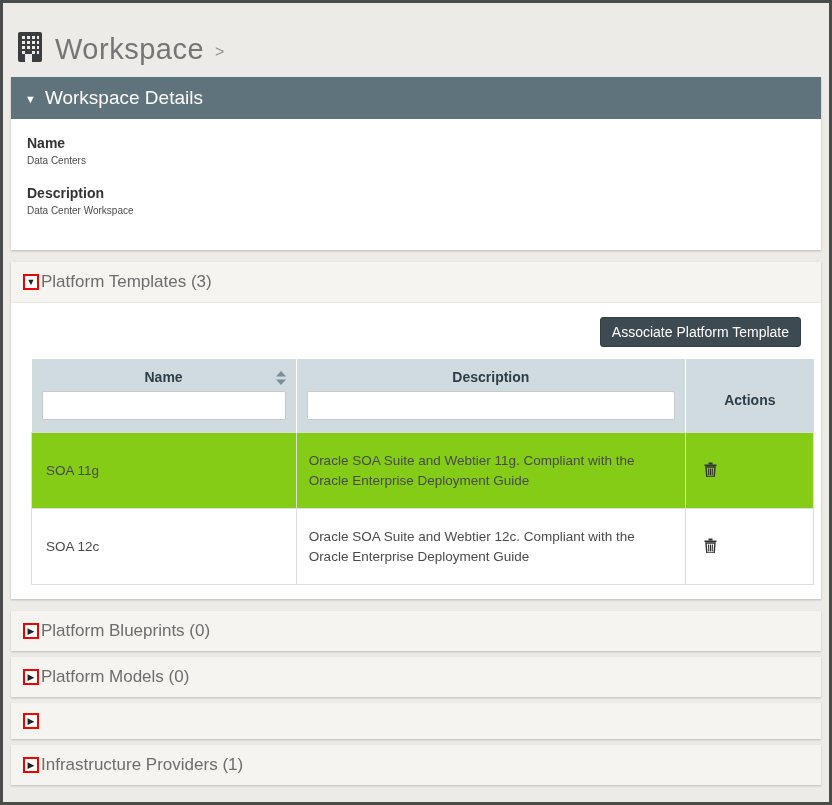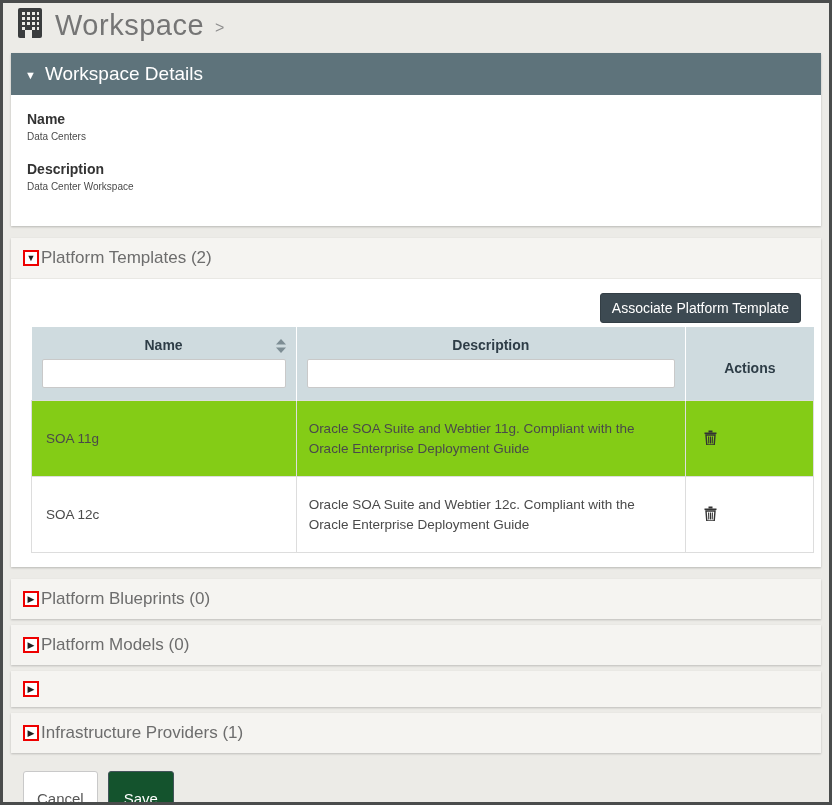--- a/index.html
+++ b/index.html
@@ -7,21 +7,21 @@
   body {
     font-family:"Liberation Sans","DejaVu Sans",sans-serif;
     background:#ecebe7;
     border:3px solid #4a4c4c;
     overflow:hidden;
     color:#444;
   }
   .page { padding:0 8px; }
 
   
-  .app-header { display:flex; align-items:center; padding:4px 6px 10px 6px; }
+  .app-header { display:flex; align-items:center; padding:28px 6px 10px 6px; }
   .app-header .bldg { flex:0 0 auto; margin-right:12px; }
   .app-title { font-size:29px; font-weight:300; color:#757575; letter-spacing:.5px; }
   .crumb-sep { font-size:16px; color:#8f8f8f; margin:6px 9px 0 11px; }
   .crumb { font-size:16px; color:#8a8a8a; margin-top:6px; }
 
   
   .card { background:#fff; box-shadow:0 1px 2px rgba(0,0,0,.22); margin-bottom:12px; }
 
   
   .ws-head {
@@ -44,21 +44,21 @@
     width:16px; height:16px; border:2px solid #ee0000; background:#fff;
     display:inline-flex; align-items:center; justify-content:center;
     flex:0 0 auto; margin-right:2px;
   }
   .red-box .tri { font-size:9px; color:#222; line-height:1; }
   .section-title { font-size:17px; color:#6d6d6d; }
 
   
   .pt-head { border-bottom:1px solid #e9e8e4; }
   .pt-body { background:#fff; padding:14px 20px 14px 12px; }
-  .btn-row { text-align:right; margin-bottom:4px; padding-right:0px; }
+  .btn-row { text-align:right; margin-bottom:12px; padding-right:0px; }
   .btn-dark {
     background:#3d4a52; color:#fff; border:1px solid #333e45; border-radius:3px;
     font-size:14px; padding:6px 11px; cursor:pointer;
     font-family:inherit;
   }
   .btn-slate {
     background:#14532d; color:#fff; border:1px solid #425359; border-radius:3px;
     font-size:15px; padding:7px 15px; cursor:pointer; font-family:inherit;
   }
   .btn-light {
@@ -137,21 +137,21 @@
         <div class="field-value">Data Center Workspace</div>
       </div>
     </div>
   </div>
 
   <div class="card">
     <div class="section-head pt-head">
       <span class="red-box">
         <span class="tri">▼</span>
       </span>
-      <span class="section-title">Platform Templates (2)</span>
+      <span class="section-title">Platform Templates (3)</span>
     </div>
     <div class="pt-body">
       <div class="btn-row">
         <button class="btn-dark">Associate Platform Template</button>
       </div>
 
       <table class="grid">
         <thead>
           <tr class="labels">
             <th style="width:265px;">

